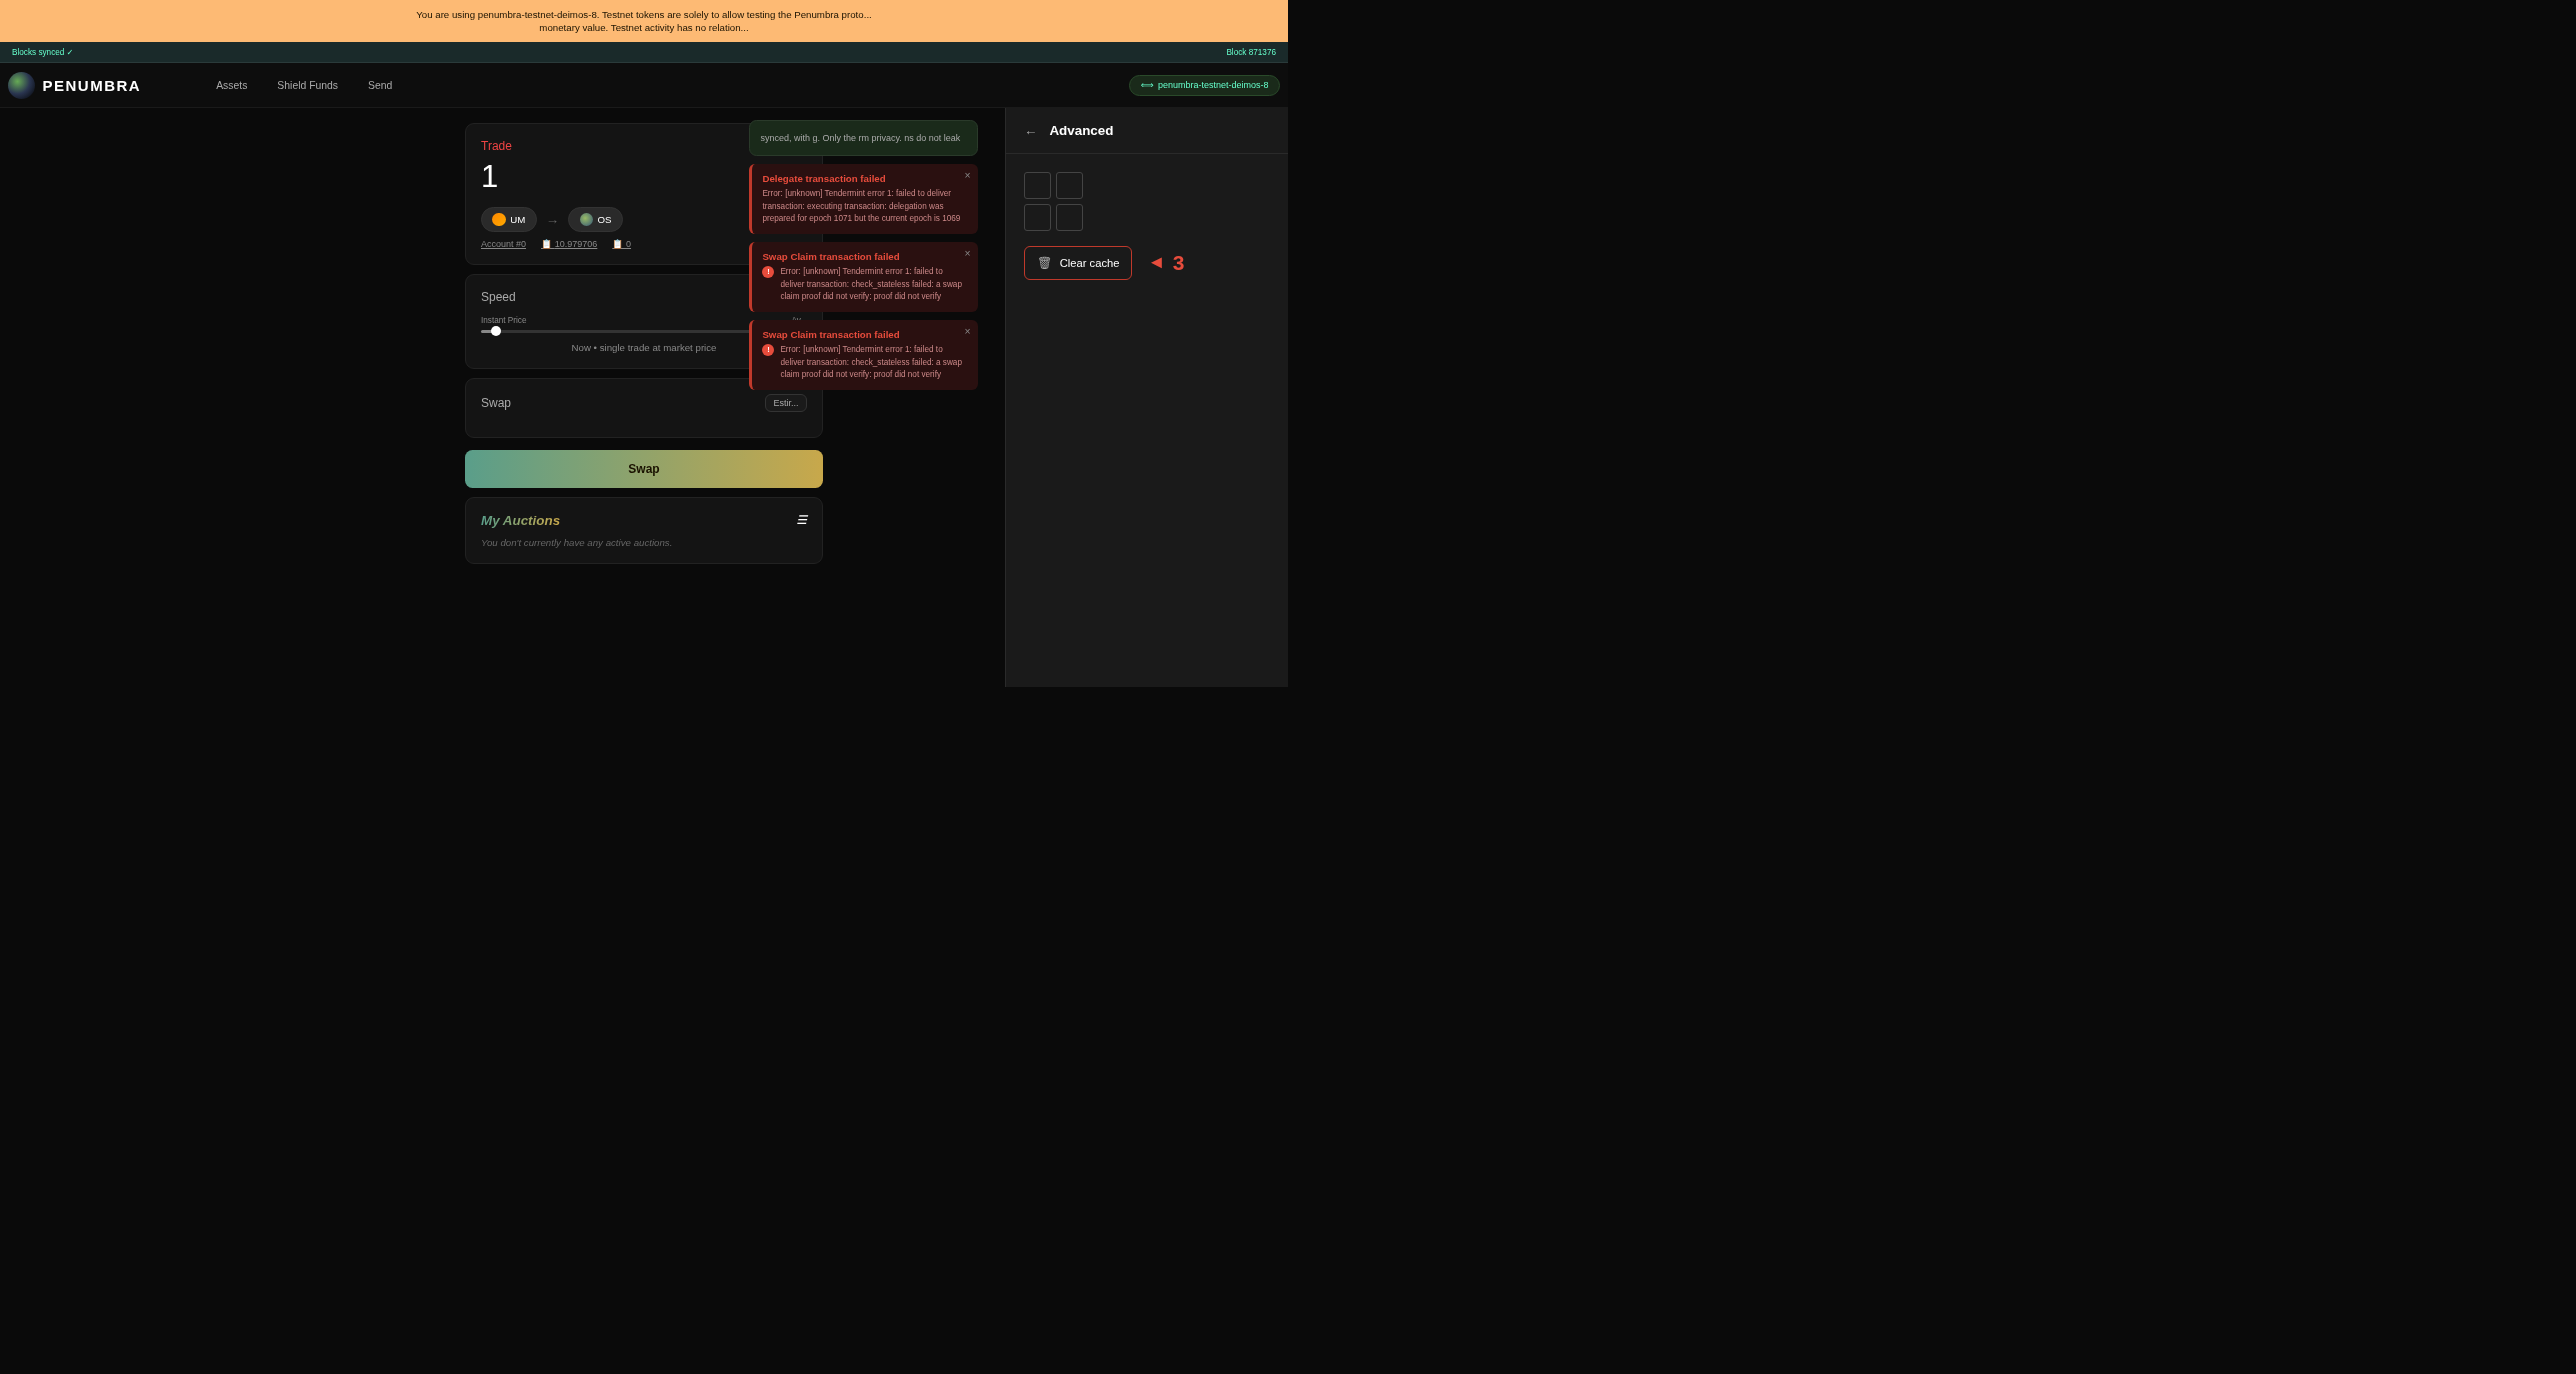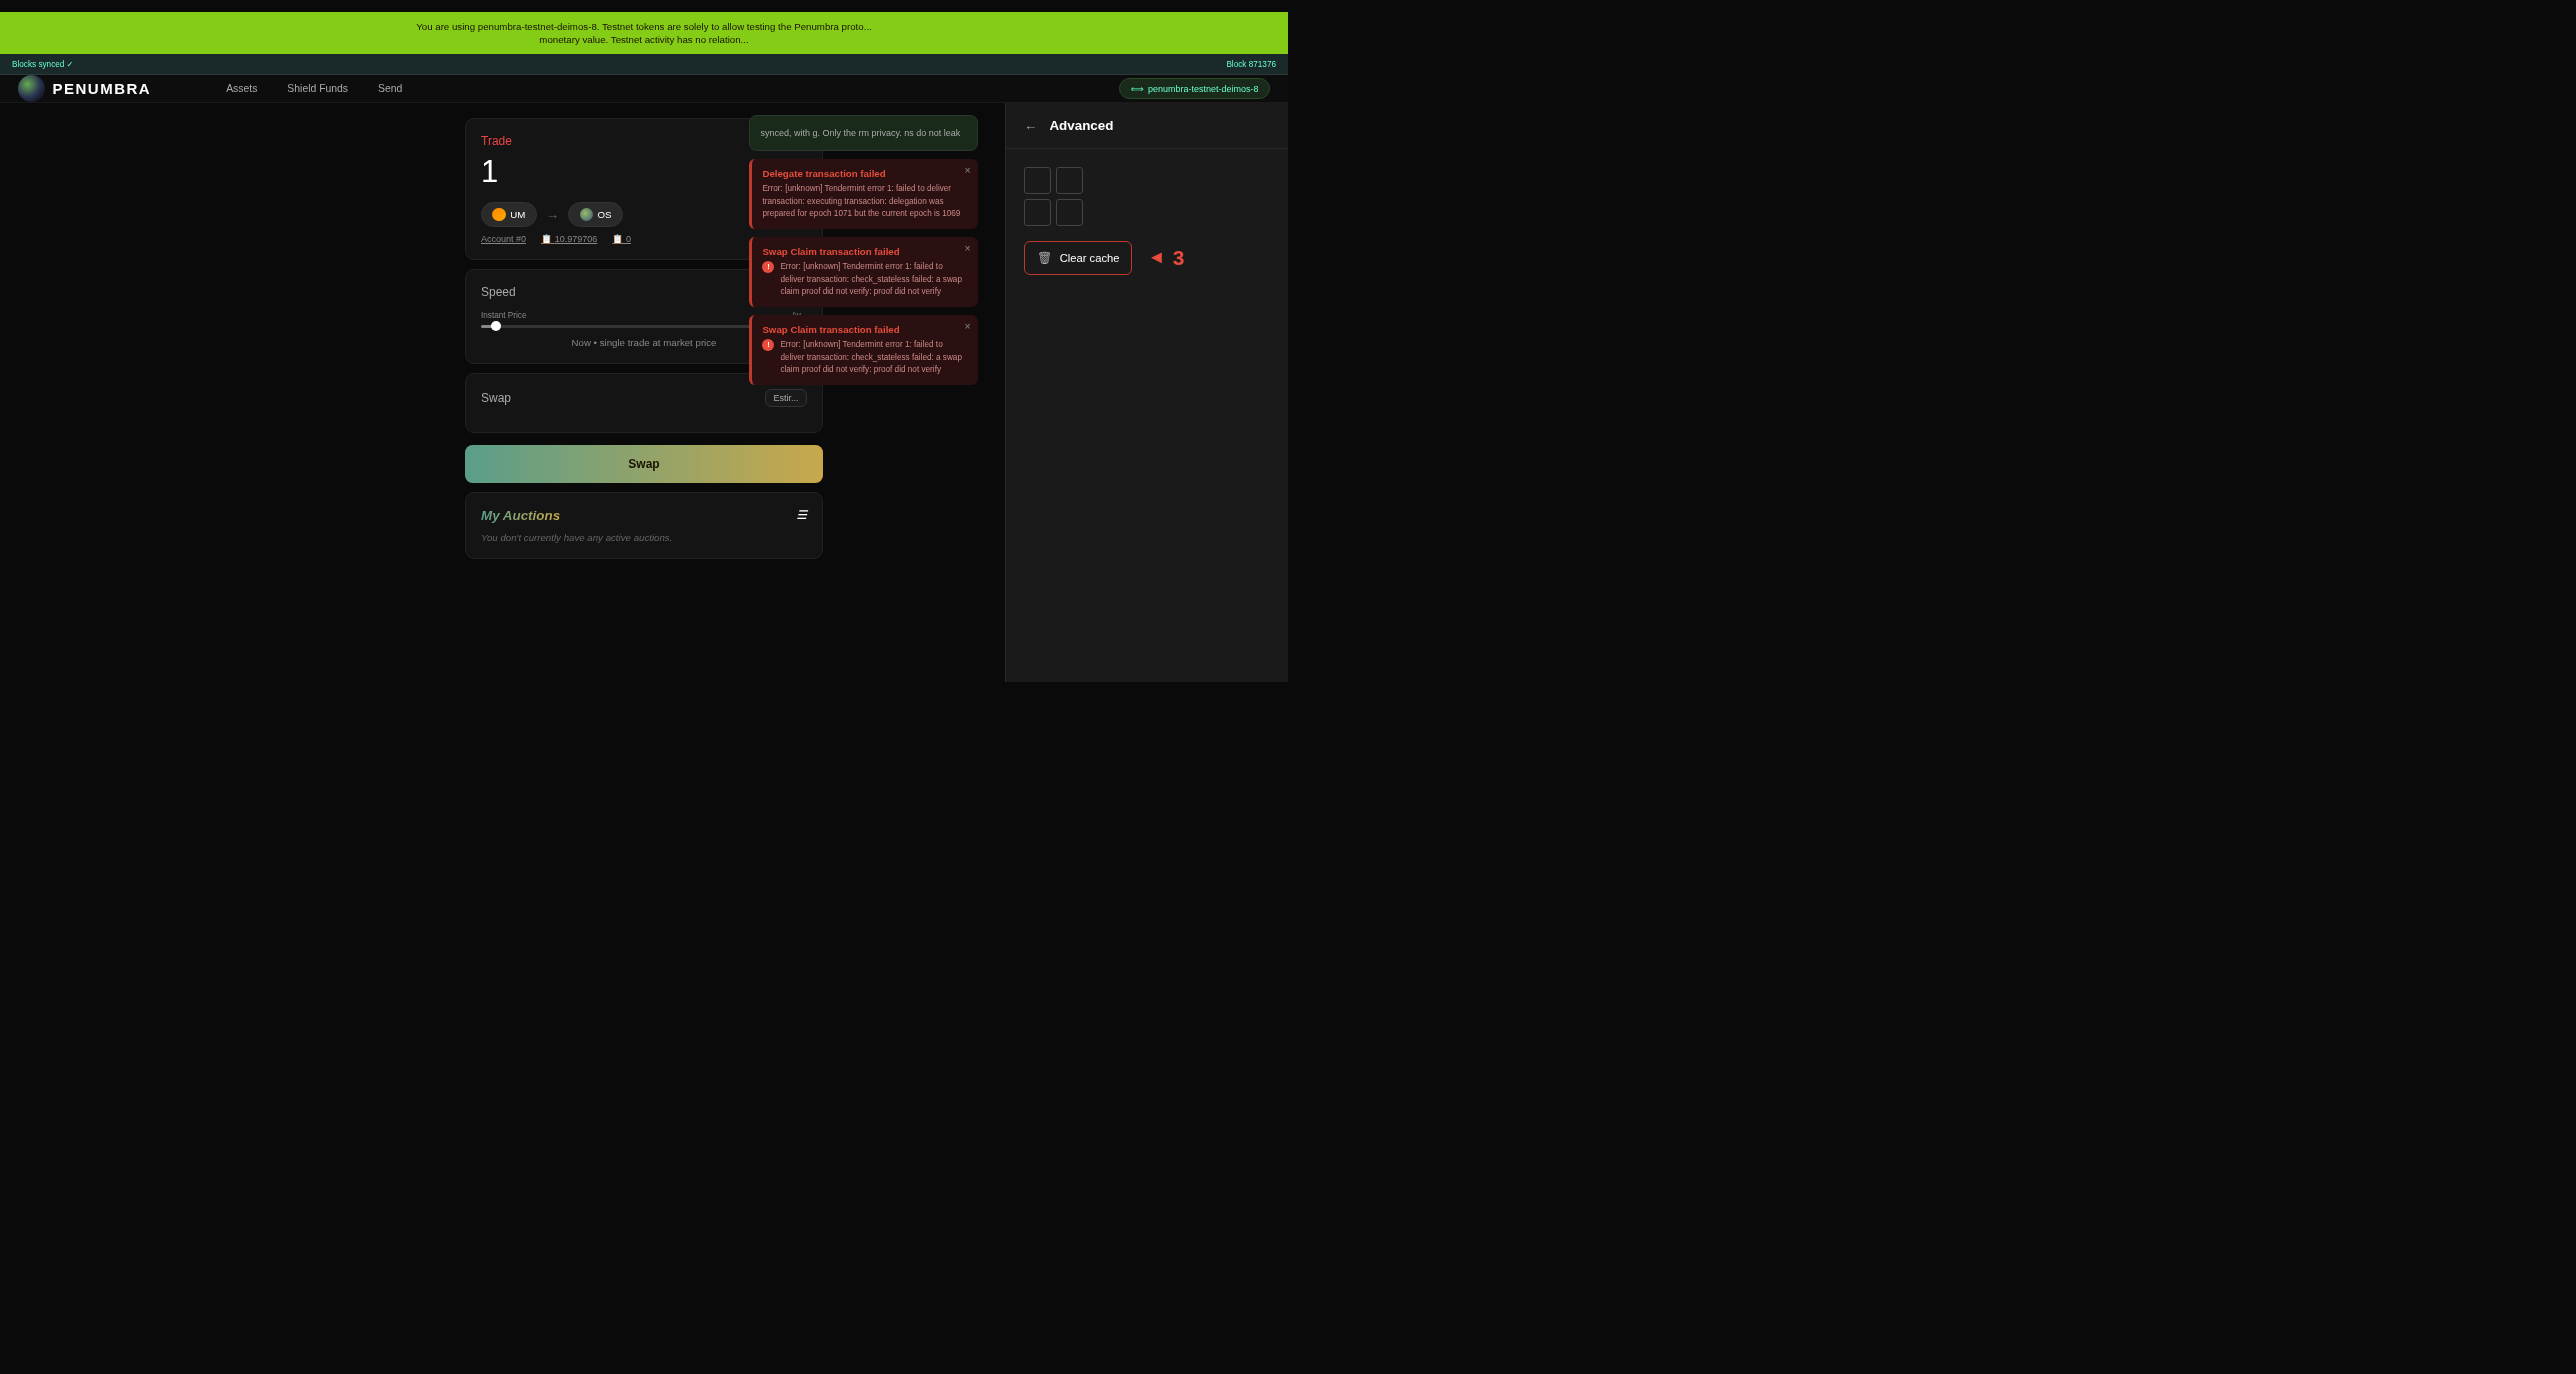--- a/index.html
+++ b/index.html
@@ -8,51 +8,50 @@
       background: #0a0a0a;
       color: #fff;
       width: 1288px;
       height: 687px;
       overflow: hidden;
       position: relative;
     }
 
     
     .warning-banner {
-      background: #84cc16;
+      background: #fdba74;
       color: #1a1200;
       text-align: center;
       padding: 7.5px 15px;
       font-size: 9.7px;
       line-height: 1.4;
       position: relative;
       z-index: 1;
-      margin-top: 12px;
     }
 
     
     .sync-bar {
       background: #1a2a2a;
       height: 21px;
       display: flex;
       align-items: center;
       justify-content: space-between;
       padding: 0 12px;
       font-size: 8.2px;
       color: #6fc;
       border-bottom: 0.7px solid #2a3a3a;
     }
 
     
     .nav {
       background: #0d0d0d;
-      height: 28px;
-      display: flex;
-      align-items: center;
-      padding: 0 18px;
+      height: 45px;
+      display: flex;
+      align-items: center;
+      padding: 0 8px;
       gap: 30px;
       border-bottom: 0.7px solid #1a1a1a;
       position: relative;
     }
     .nav-logo {
       font-size: 15px;
       font-weight: 700;
       letter-spacing: 1.5px;
       color: #fff;
       flex-shrink: 0;

